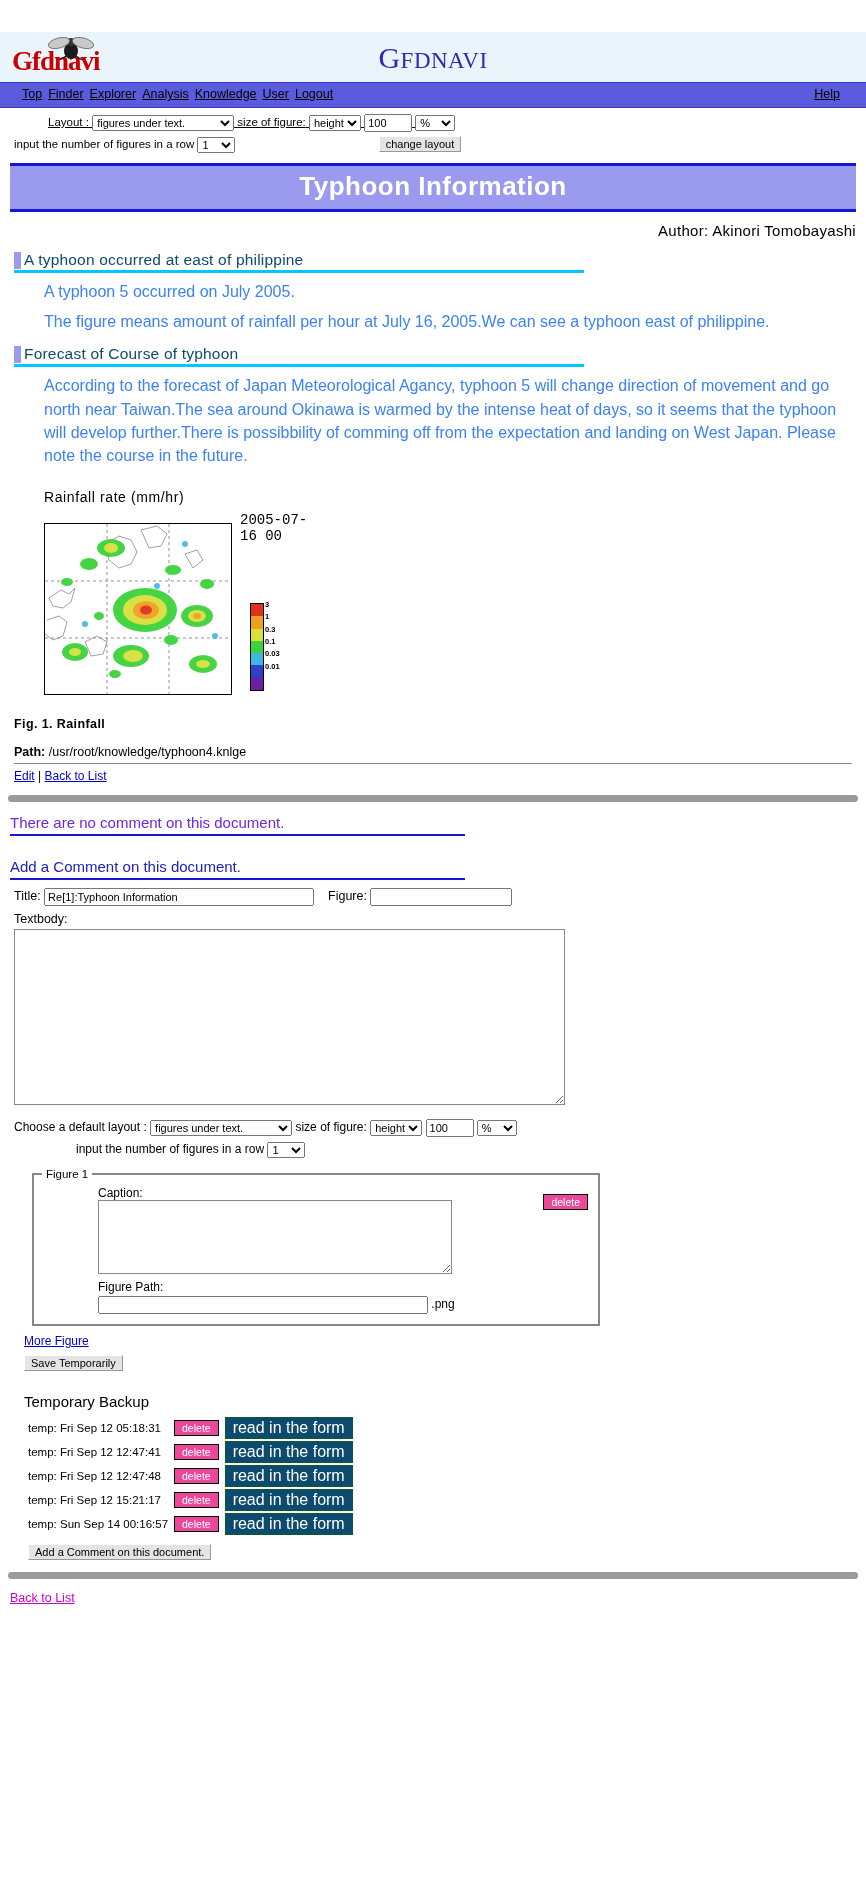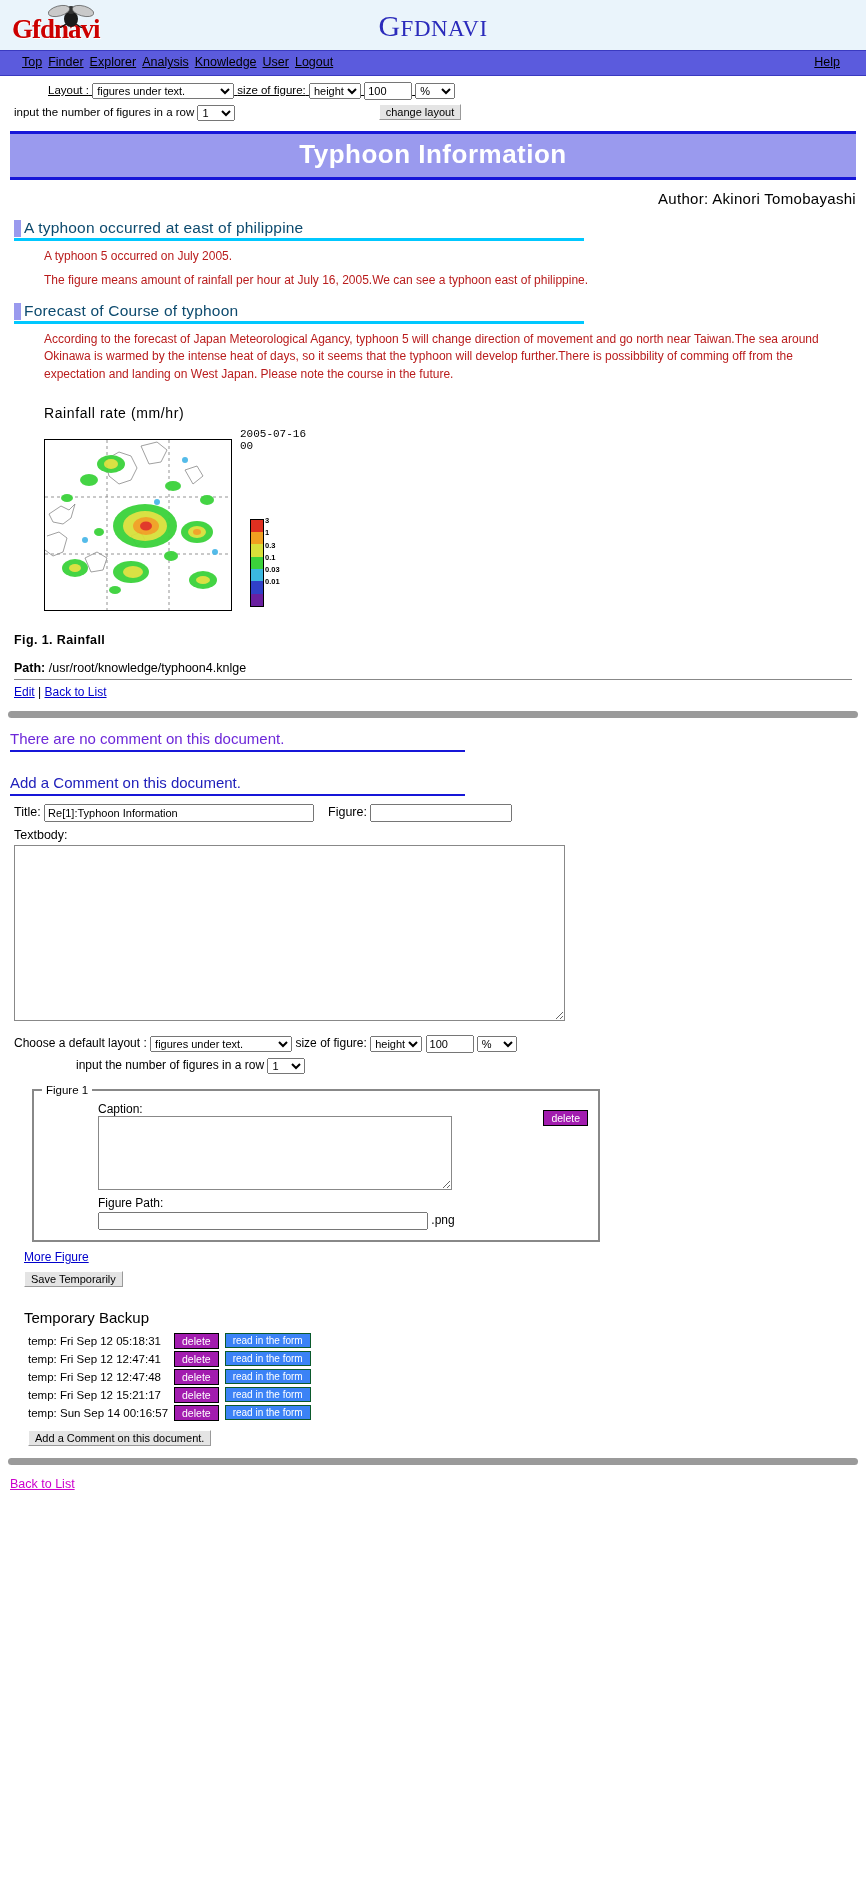--- a/index.html
+++ b/index.html
@@ -1,21 +1,21 @@
 <!DOCTYPE html>
 <html><head>
 <meta charset="utf-8">
 <style>
   html, body {
     margin: 0; padding: 0;
     background: #ffffff;
     font-family: "Liberation Sans", sans-serif;
   }
   body { width: 866px; }
-  .page { width: 866px; position: relative; }
+  .page { width: 866px; position: relative; margin-top: 32px; }
 
   
   .header {
     height: 50px;
     background: #eaf4fb;
     position: relative;
     border-bottom: 0;
   }
   .logo {
     position: absolute; left: 10px; top: 4px;
@@ -148,22 +148,22 @@
     background: #9a9aee;
   }
   .sec-head h2 {
     margin: 0 0 1px 0;
     font-size: 15.5px;
     font-weight: normal;
     color: #0c4a6e;
     letter-spacing: 0.2px;
   }
   .para {
-    font-size: 12px;
-    color: #b91c1c;
+    font-size: 16px;
+    color: #3b82f6;
     margin: 7px 0 0 30px;
     line-height: 1.45;
     max-width: 810px;
   }
 
   
   .figure-block { margin: 22px 0 0 30px; }
   .fig-title {
     font-size: 14px;
     letter-spacing: 0.6px;
@@ -176,21 +176,21 @@
   .fig-map {
     position: absolute; left: 0; top: 14px;
     width: 186px; height: 170px;
     border: 1px solid #000;
     background: #ffffff;
     overflow: hidden;
   }
   .fig-date {
     position: absolute;
     left: 196px; top: 3px;
-    font-size: 11px;
+    font-size: 14px;
     font-family: "Liberation Mono", monospace;
     color: #000;
   }
   .cbar {
     position: absolute;
     left: 206px; top: 94px;
     width: 12px; height: 86px;
     border: 1px solid #000;
   }
   .cbar div { height: 12.28px; }
@@ -296,21 +296,21 @@
     width: 348px; height: 68px;
     border: 1px solid #888;
     display: block;
     font-family: "Liberation Sans", sans-serif;
     font-size: 12px;
   }
   .figpath-label { font-size: 12px; margin: 6px 0 2px 56px; }
   .figpath-row { margin-left: 56px; font-size: 12px; }
   .inp-figpath { width: 322px; font-size: 11px; }
   .delete-btn {
-    background: #a21caf;
+    background: #ec4899;
     color: #fff;
     font-size: 10.5px;
     border: 1px solid #000;
     padding: 1px 7px;
     cursor: pointer;
     font-family: "Liberation Sans", sans-serif;
   }
   .delete-float {
     position: absolute;
     right: 10px; top: 14px;
@@ -332,23 +332,23 @@
   table.temp-table {
     margin-left: 14px;
     border-collapse: collapse;
     font-size: 11.5px;
   }
   table.temp-table td {
     padding: 1px 6px 1px 0;
     vertical-align: middle;
   }
   .read-btn {
-    background: #3b82f6;
+    background: #0c4a6e;
     color: #ffffff;
-    font-size: 10px;
+    font-size: 16px;
     border: 1px solid #0b5a2b;
     padding: 1px 7px;
     cursor: pointer;
     font-family: "Liberation Sans", sans-serif;
   }
   .add-comment-btn {
     margin: 8px 0 0 14px;
     font-size: 11px;
   }
 

